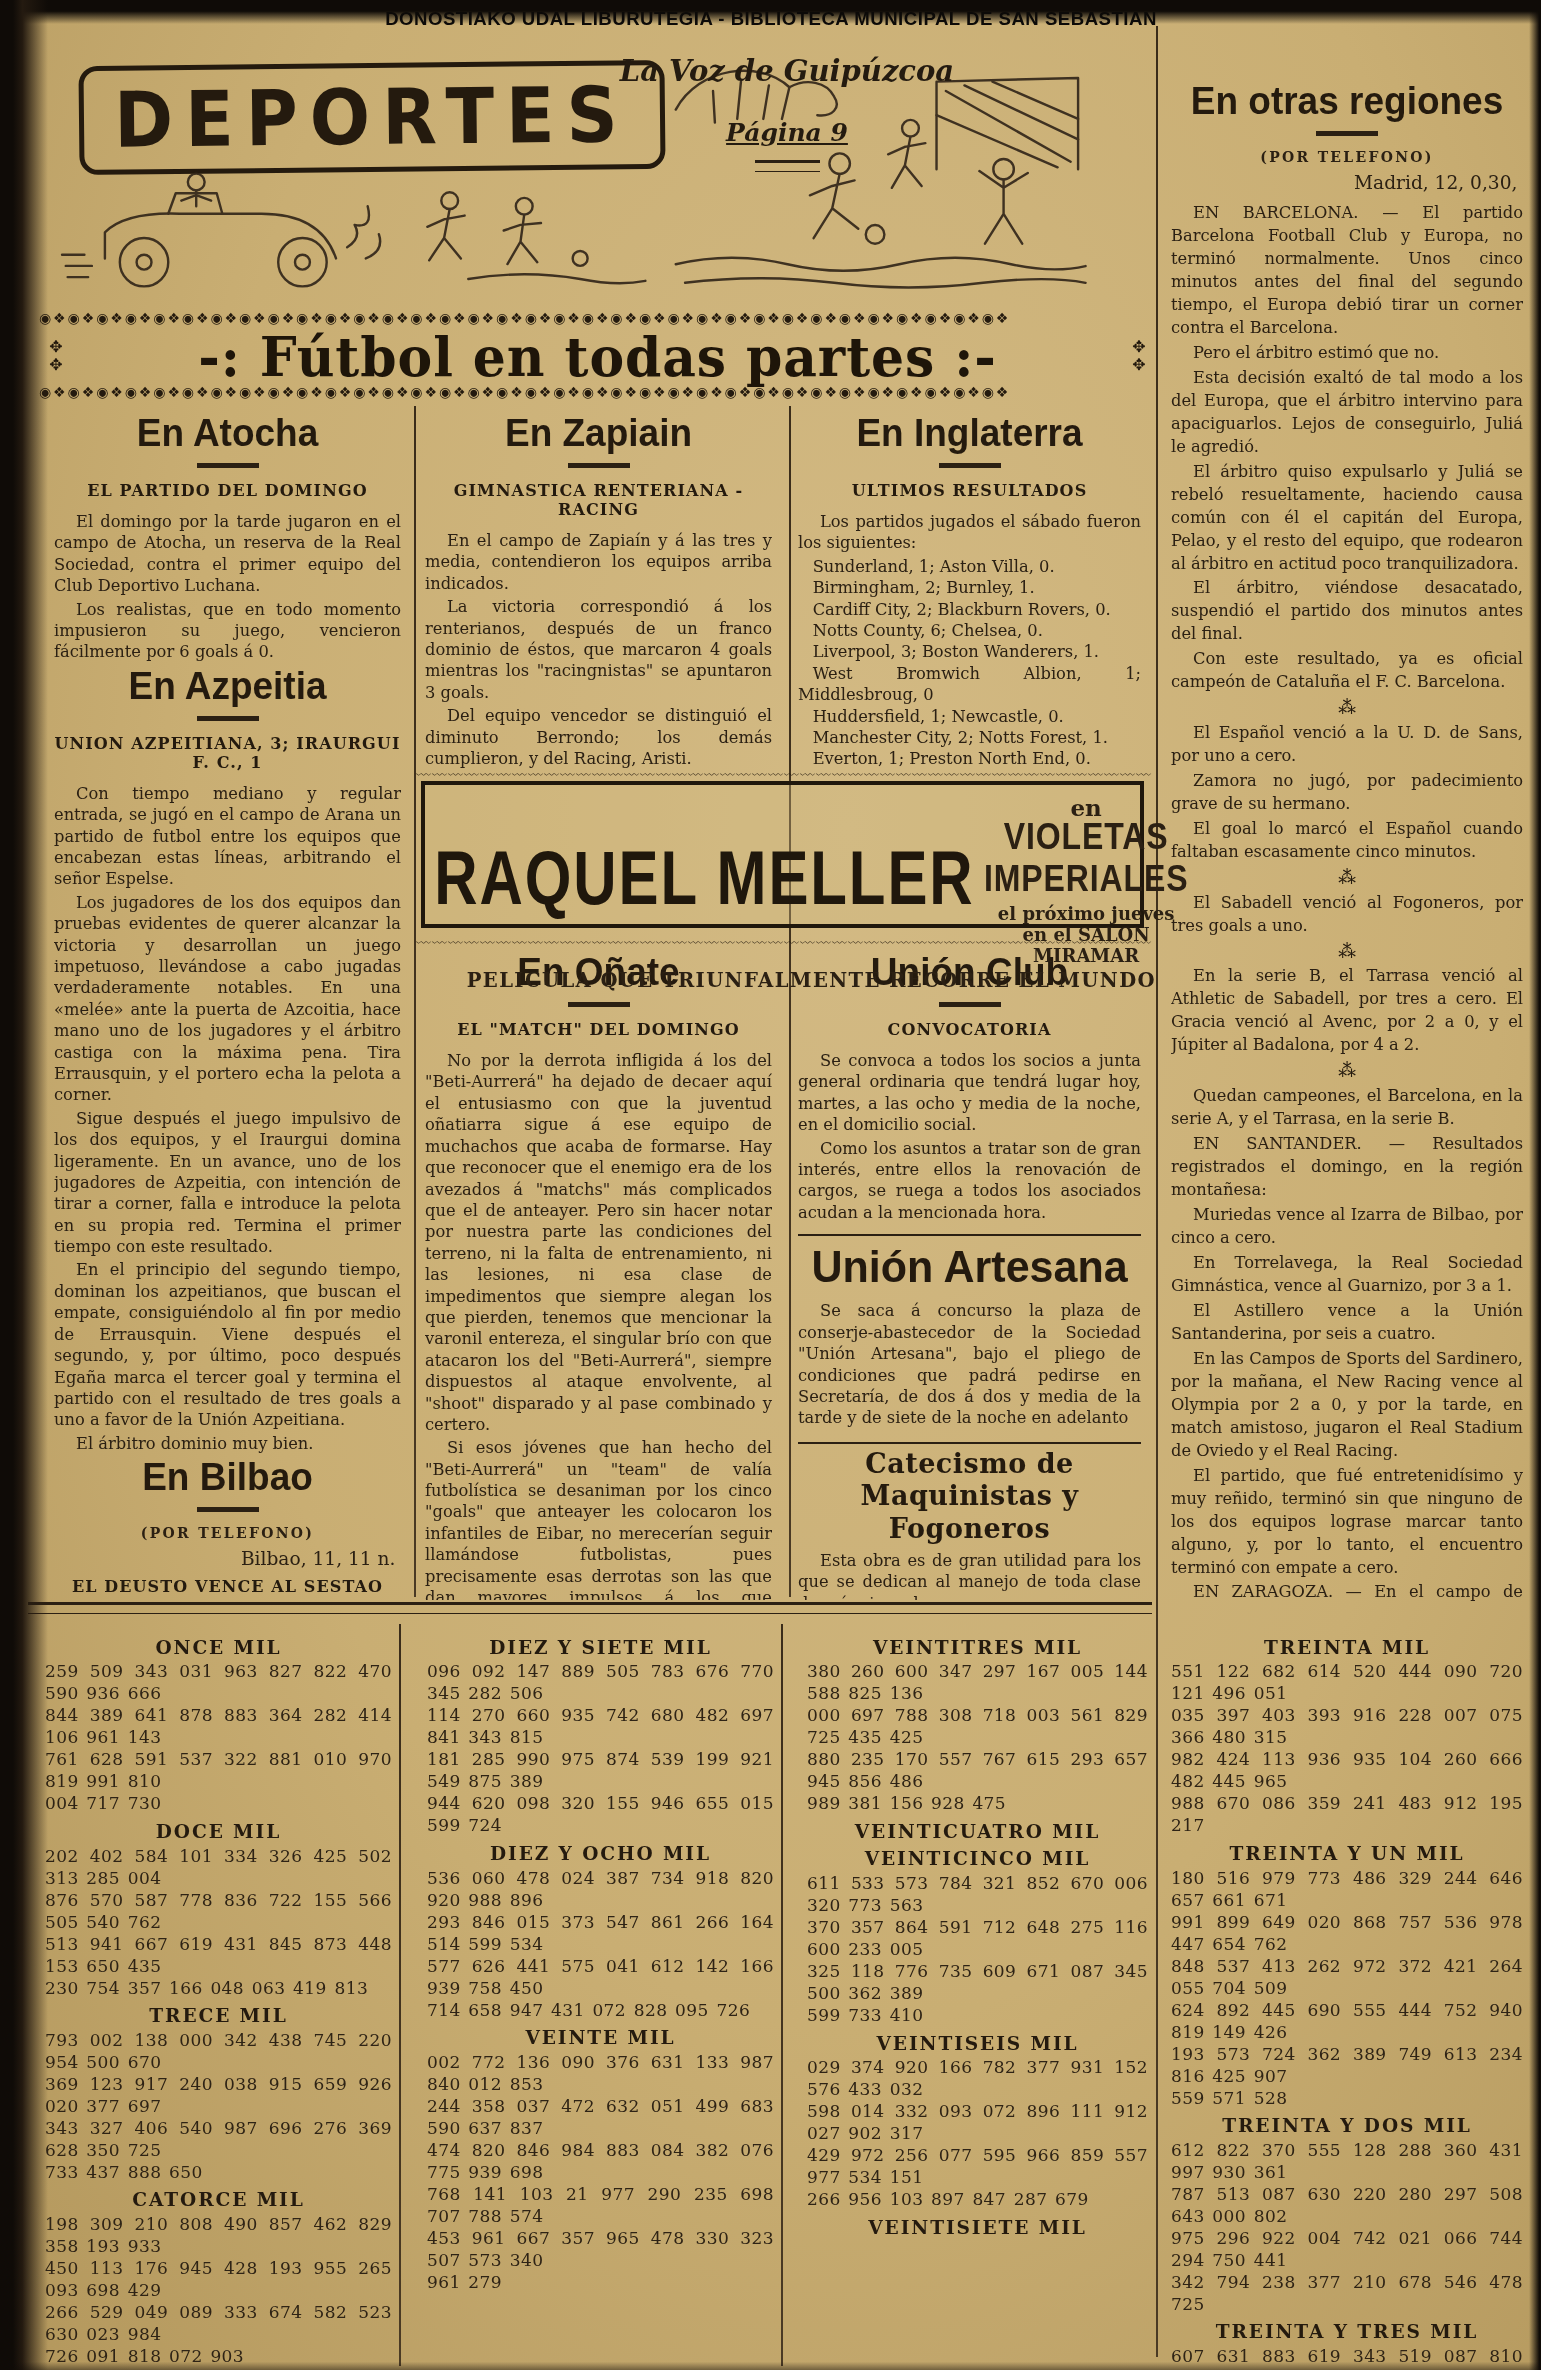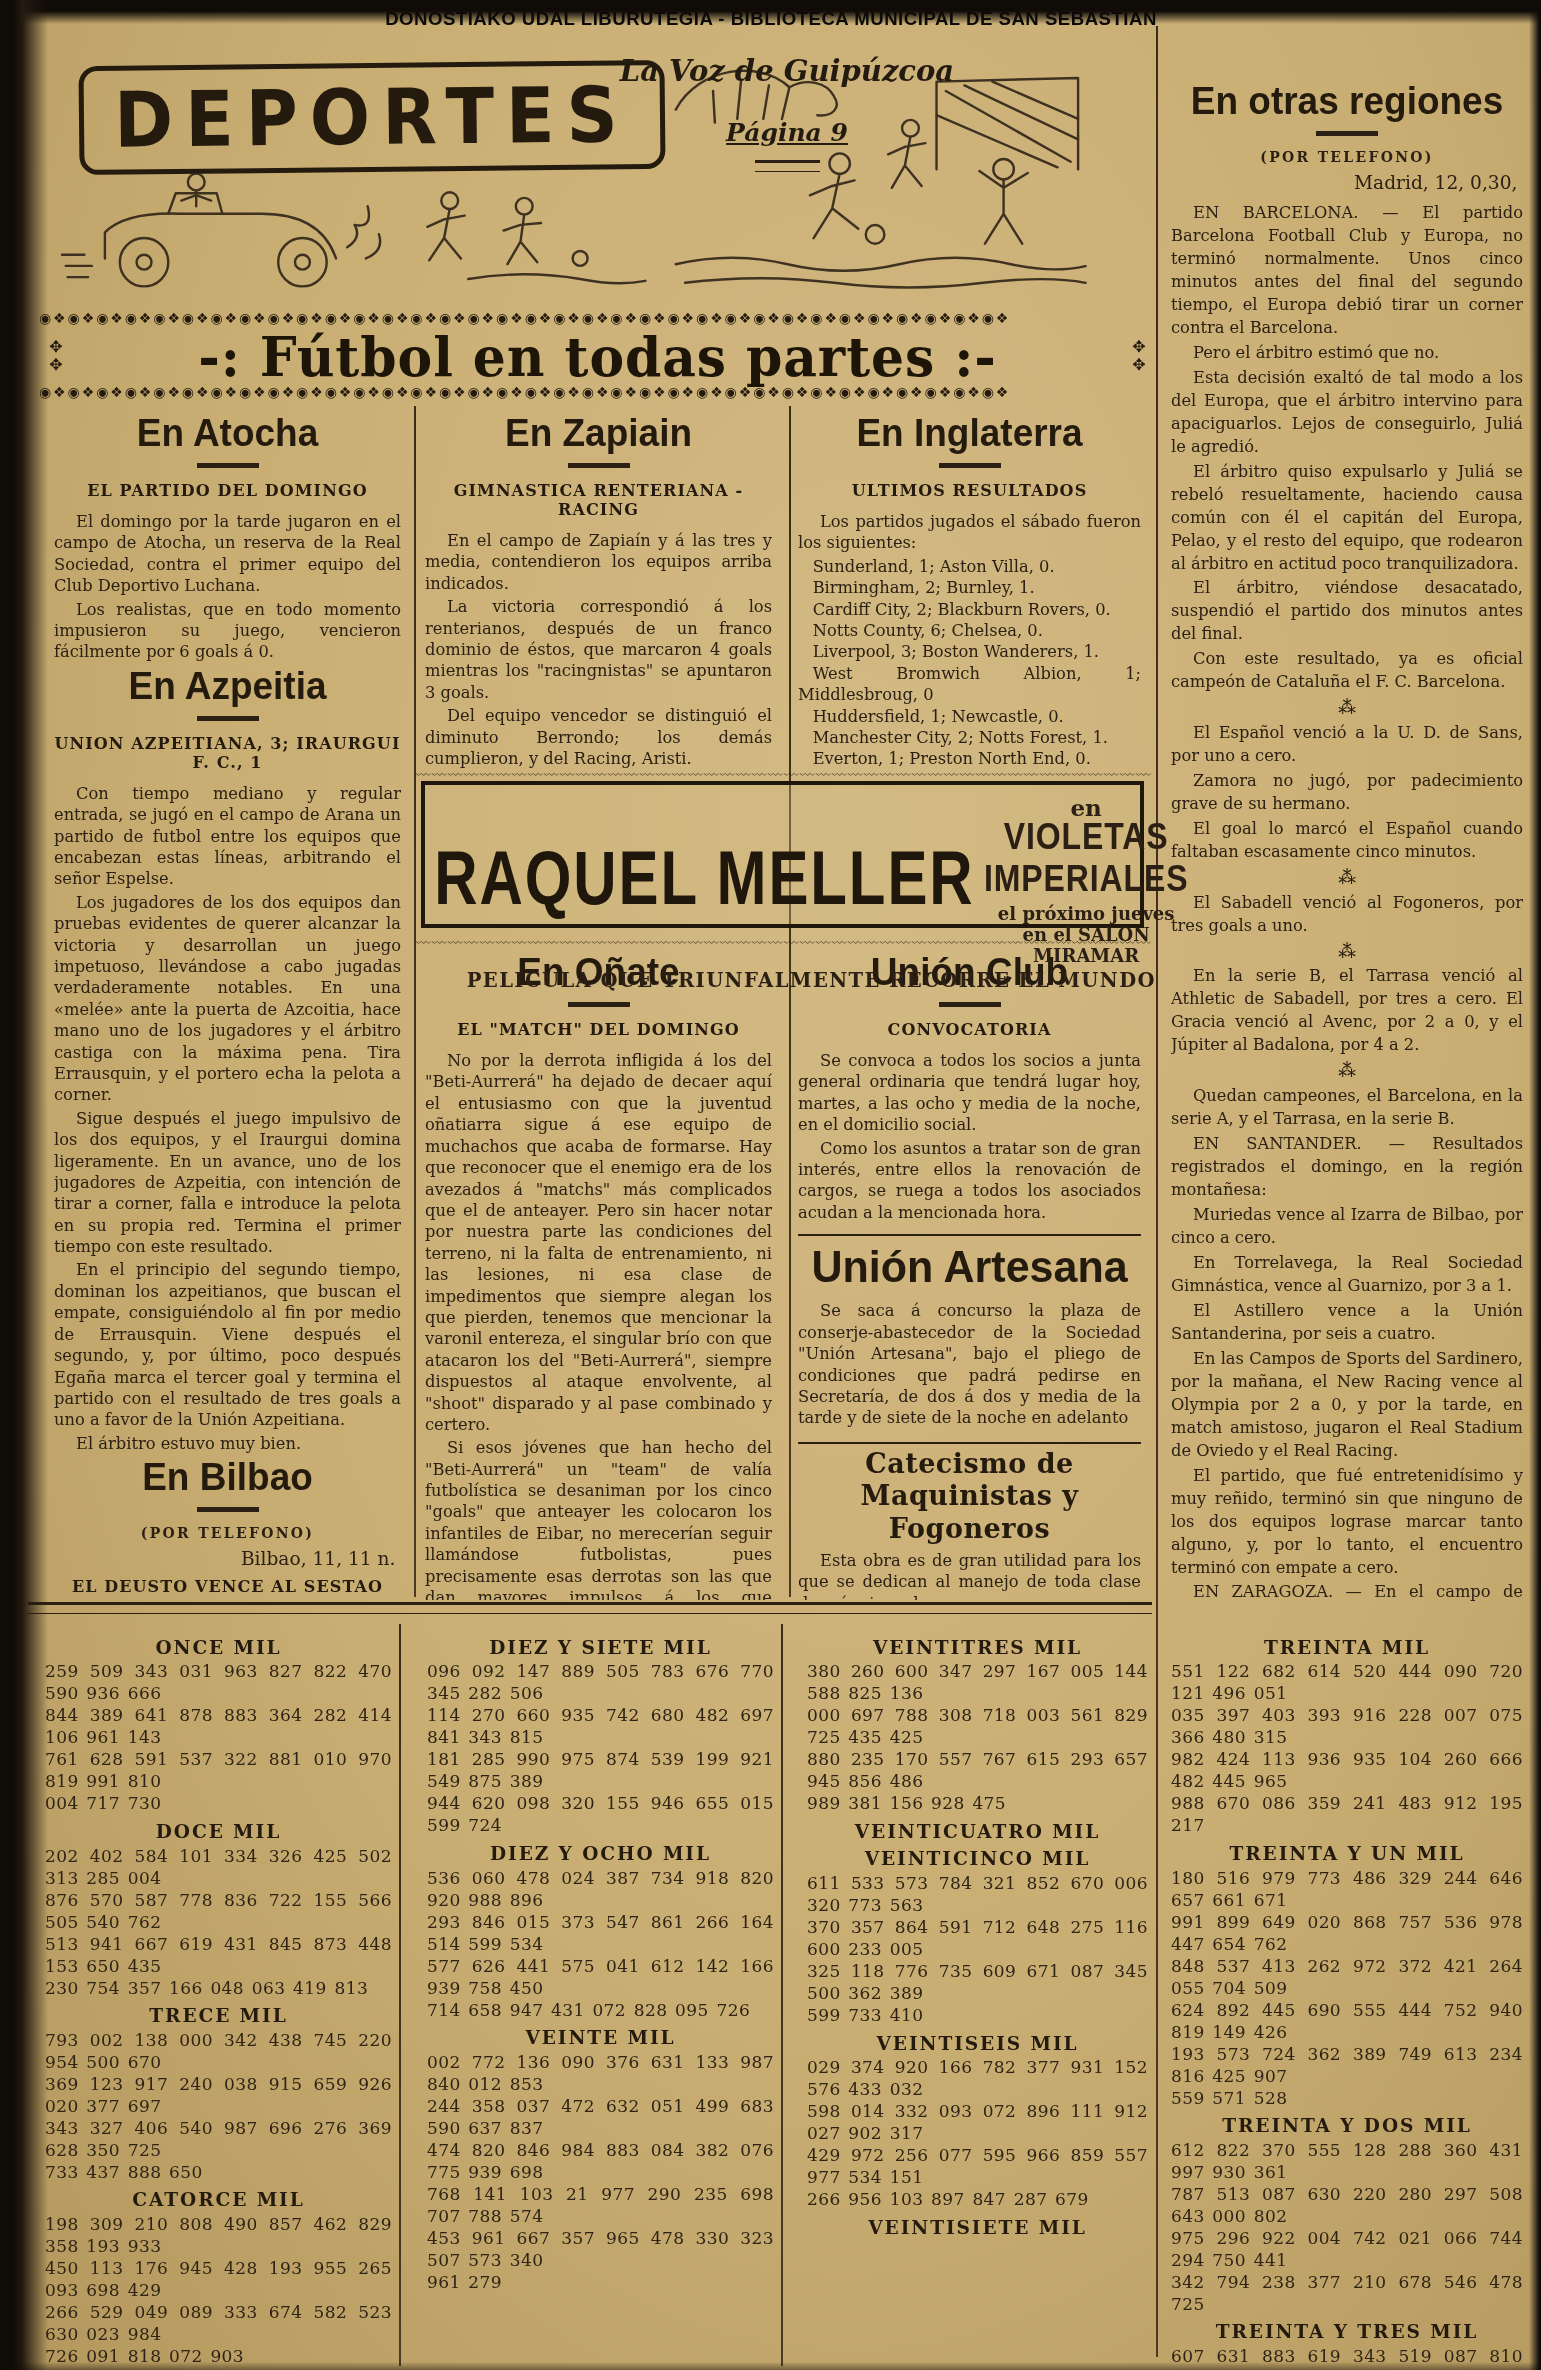--- a/index.html
+++ b/index.html
@@ -169,21 +169,21 @@
     <h3 class="subhead">EL PARTIDO DEL DOMINGO</h3>
     <p>El domingo por la tarde jugaron en el campo de Atocha, un reserva de la Real Sociedad, contra el primer equipo del Club Deportivo Luchana.</p>
     <p>Los realistas, que en todo momento impusieron su juego, vencieron fácilmente por 6 goals á 0.</p>
     <h2 class="head">En Azpeitia</h2>
     <div class="head-dash"></div>
     <h3 class="subhead">UNION AZPEITIANA, 3; IRAURGUI F. C., 1</h3>
     <p>Con tiempo mediano y regular entrada, se jugó en el campo de Arana un partido de futbol entre los equipos que encabezan estas líneas, arbitrando el señor Espelse.</p>
     <p>Los jugadores de los dos equipos dan pruebas evidentes de querer alcanzar la victoria y desarrollan un juego impetuoso, llevándose a cabo jugadas verdaderamente notables. En una «melée» ante la puerta de Azcoitia, hace mano uno de los jugadores y el árbitro castiga con la máxima pena. Tira Errausquin, y el portero echa la pelota a corner.</p>
     <p>Sigue después el juego impulsivo de los dos equipos, y el Iraurgui domina ligeramente. En un avance, uno de los jugadores de Azpeitia, con intención de tirar a corner, falla e introduce la pelota en su propia red. Termina el primer tiempo con este resultado.</p>
     <p>En el principio del segundo tiempo, dominan los azpeitianos, que buscan el empate, consiguiéndolo al fin por medio de Errausquin. Viene después el segundo, y, por último, poco después Egaña marca el tercer goal y termina el partido con el resultado de tres goals a uno a favor de la Unión Azpeitiana.</p>
-    <p>El árbitro estuvo muy bien.</p>
+    <p>El árbitro dominio muy bien.</p>
     <h2 class="head">En Bilbao</h2>
     <div class="head-dash"></div>
     <div class="byline">(POR TELEFONO)</div>
     <div class="dateline">Bilbao, 11, 11 n.</div>
     <h3 class="subhead" style="margin-bottom:3.7px;">EL DEUSTO VENCE AL SESTAO</h3>
 
   </div>
 
   <div class="col" style="left:425px; top:410px; width:347px; height:360px;">
     <h2 class="head">En Zapiain</h2>

